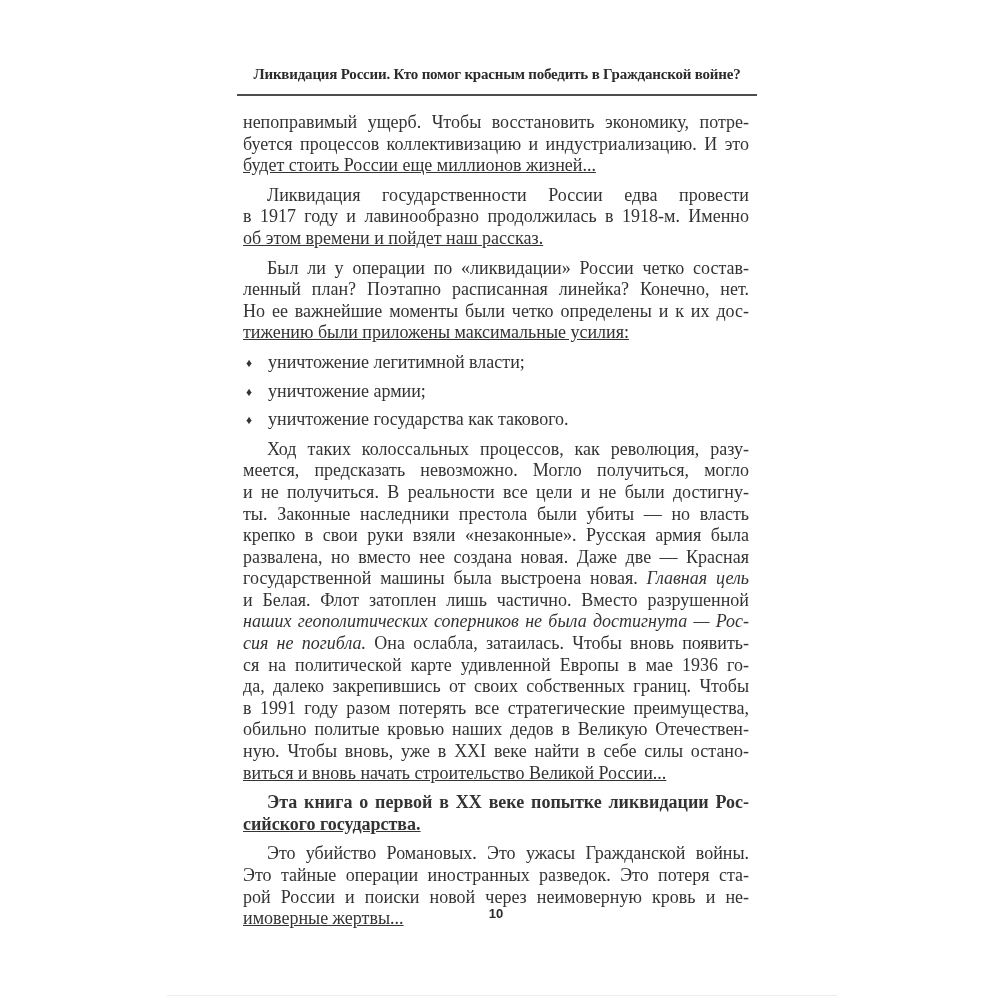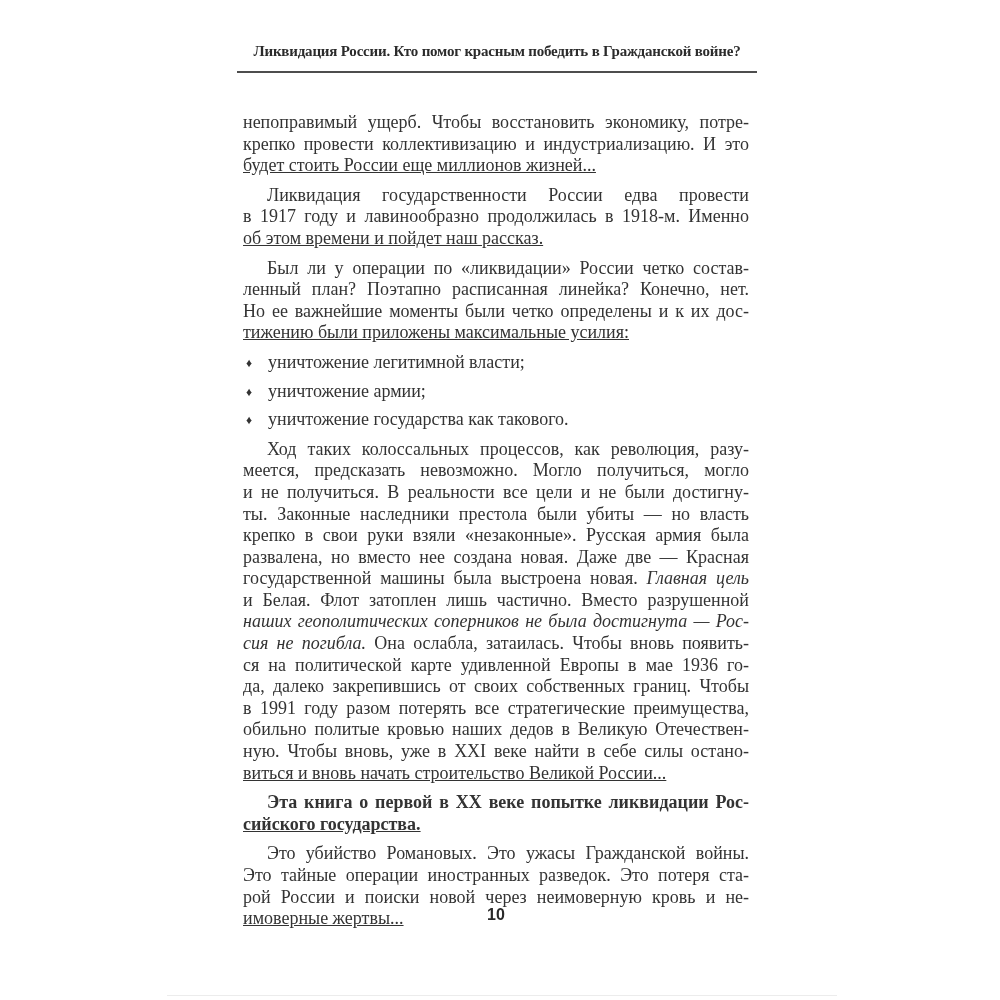--- a/index.html
+++ b/index.html
@@ -11,21 +11,21 @@
     position: relative;
     width: 1000px;
     height: 1000px;
     background: #ffffff;
     overflow: hidden;
     font-family: "Liberation Serif", serif;
     color: #333333;
   }
   .running-head {
     position: absolute;
-    top: 41px;
+    top: 64px;
     left: 237px;
     width: 520px;
     text-align: center;
     font-weight: bold;
     font-size: 15px;
     line-height: 20px;
     letter-spacing: -0.2px;
     color: #2b2b2b;
     padding-bottom: 10px;
     border-bottom: 2px solid #4d4d4d;
@@ -63,42 +63,42 @@
     color: #333333;
   }
   .page-num {
     position: absolute;
     top: 906px;
     left: 235px;
     width: 522px;
     text-align: center;
     font-family: "Liberation Sans", sans-serif;
     font-weight: bold;
-    font-size: 16px;
+    font-size: 13px;
     color: #2a2a2a;
   }
   .scan-artifact-line {
     position: absolute;
     top: 995px;
     left: 167px;
     width: 670px;
     height: 0;
     border-top: 1px solid #ececec;
   }
 </style>
 </head>
 <body>
 
 <div class="sheet">
   <div class="running-head">Ликвидация России. Кто помог красным победить в Гражданской войне?</div>
 
   <div class="text-block">
       <div class="para">
         <div class="line"><span>непоправимый ущерб. Чтобы восстановить экономику, потре-</span></div>
-        <div class="line"><span>крепко провести коллективизацию и индустриализацию. И это</span></div>
+        <div class="line"><span>буется процессов коллективизацию и индустриализацию. И это</span></div>
         <div class="line last"><span>будет стоить России еще миллионов жизней...</span></div>
       </div>
       <div class="para">
         <div class="line indent"><span>Ликвидация государственности России едва провести</span></div>
         <div class="line"><span>в 1917 году и лавинообразно продолжилась в 1918-м. Именно</span></div>
         <div class="line last"><span>об этом времени и пойдет наш рассказ.</span></div>
       </div>
       <div class="para">
         <div class="line indent"><span>Был ли у операции по «ликвидации» России четко состав-</span></div>
         <div class="line"><span>ленный план? Поэтапно расписанная линейка? Конечно, нет.</span></div>

